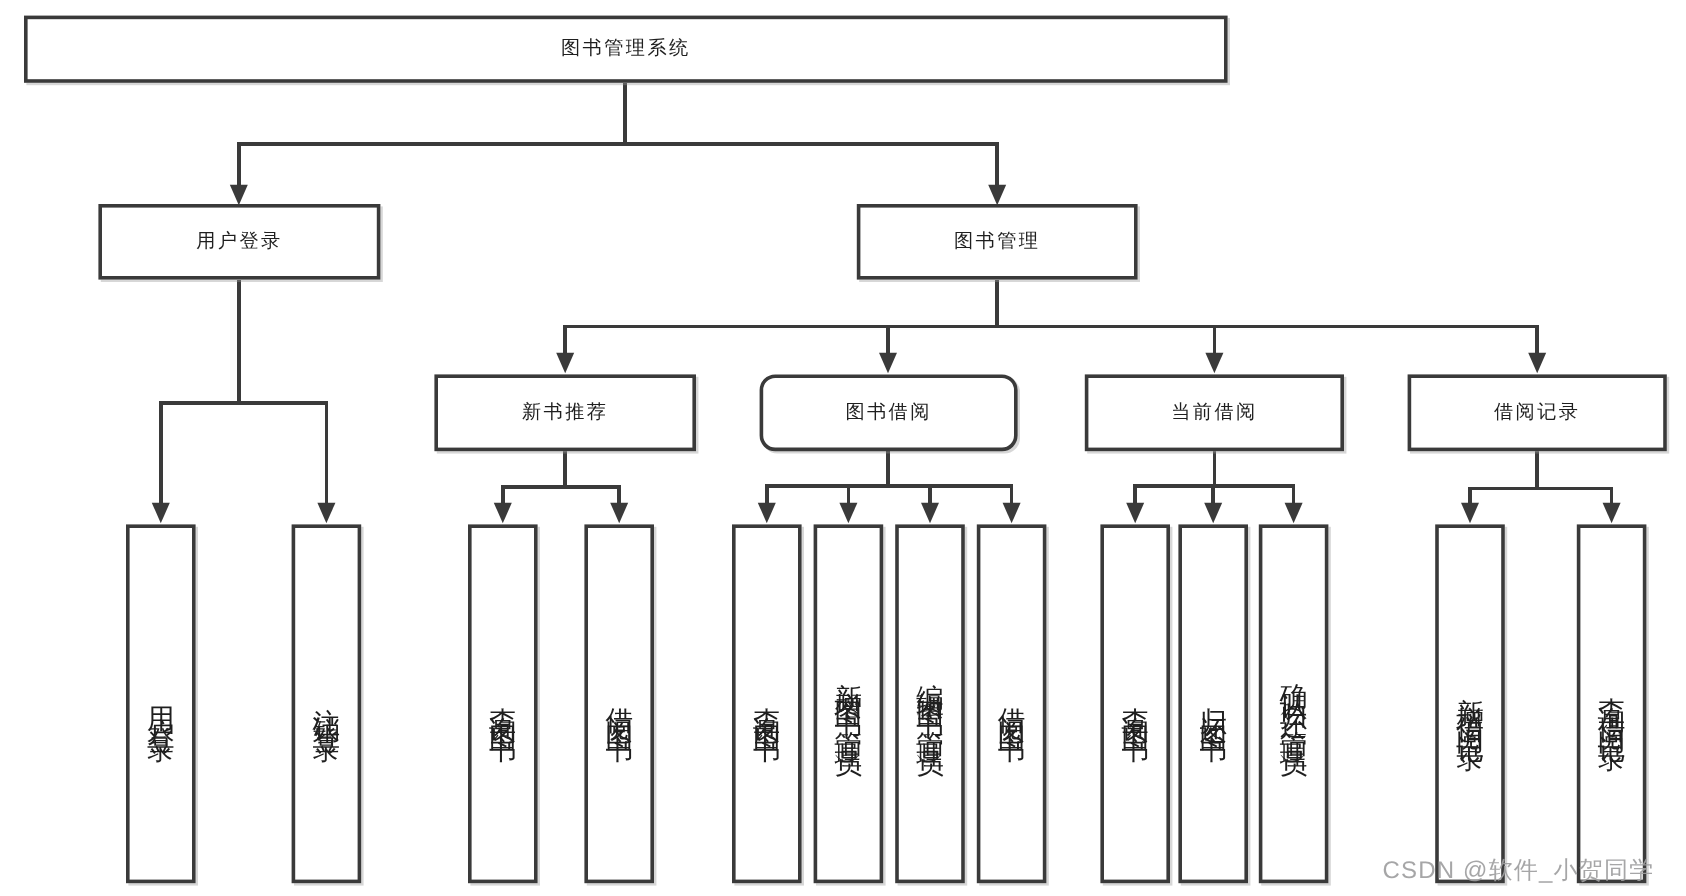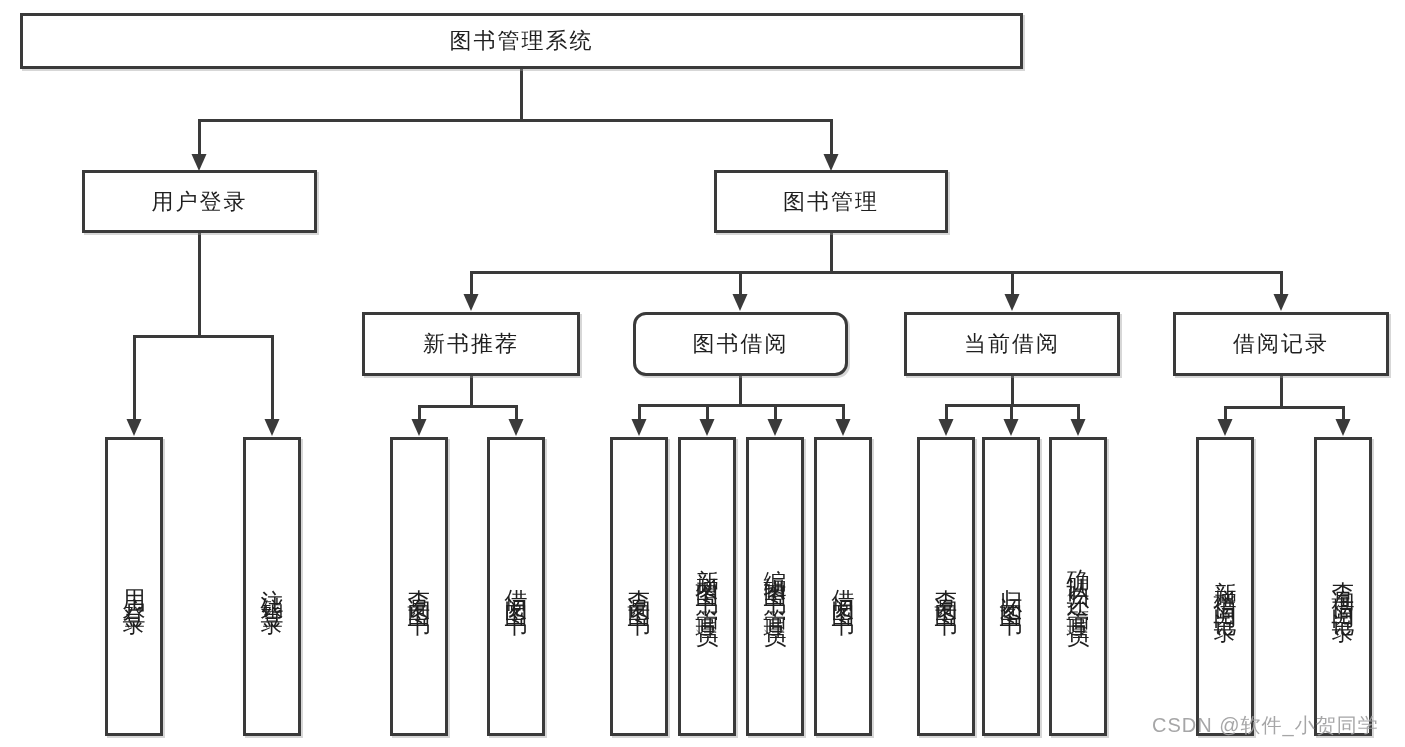--- a/index.html
+++ b/index.html
@@ -22,21 +22,21 @@
     box-sizing: border-box;
     background: #ffffff;
     border: 3px solid #3a3a3a;
     box-shadow: 2px 2px 0 rgba(150,150,150,0.38);
     display: flex;
     align-items: center;
     justify-content: center;
     color: #1f1f1f;
   }
   .hlabel {
-    font-size: 22px;
+    font-size: 16px;
     letter-spacing: 2px;
     white-space: nowrap;
     line-height: 1;
   }
   .leaf .vlabel {
     writing-mode: vertical-rl;
     text-orientation: mixed;
     font-size: 23px;
     letter-spacing: 8px;
     line-height: 1;

